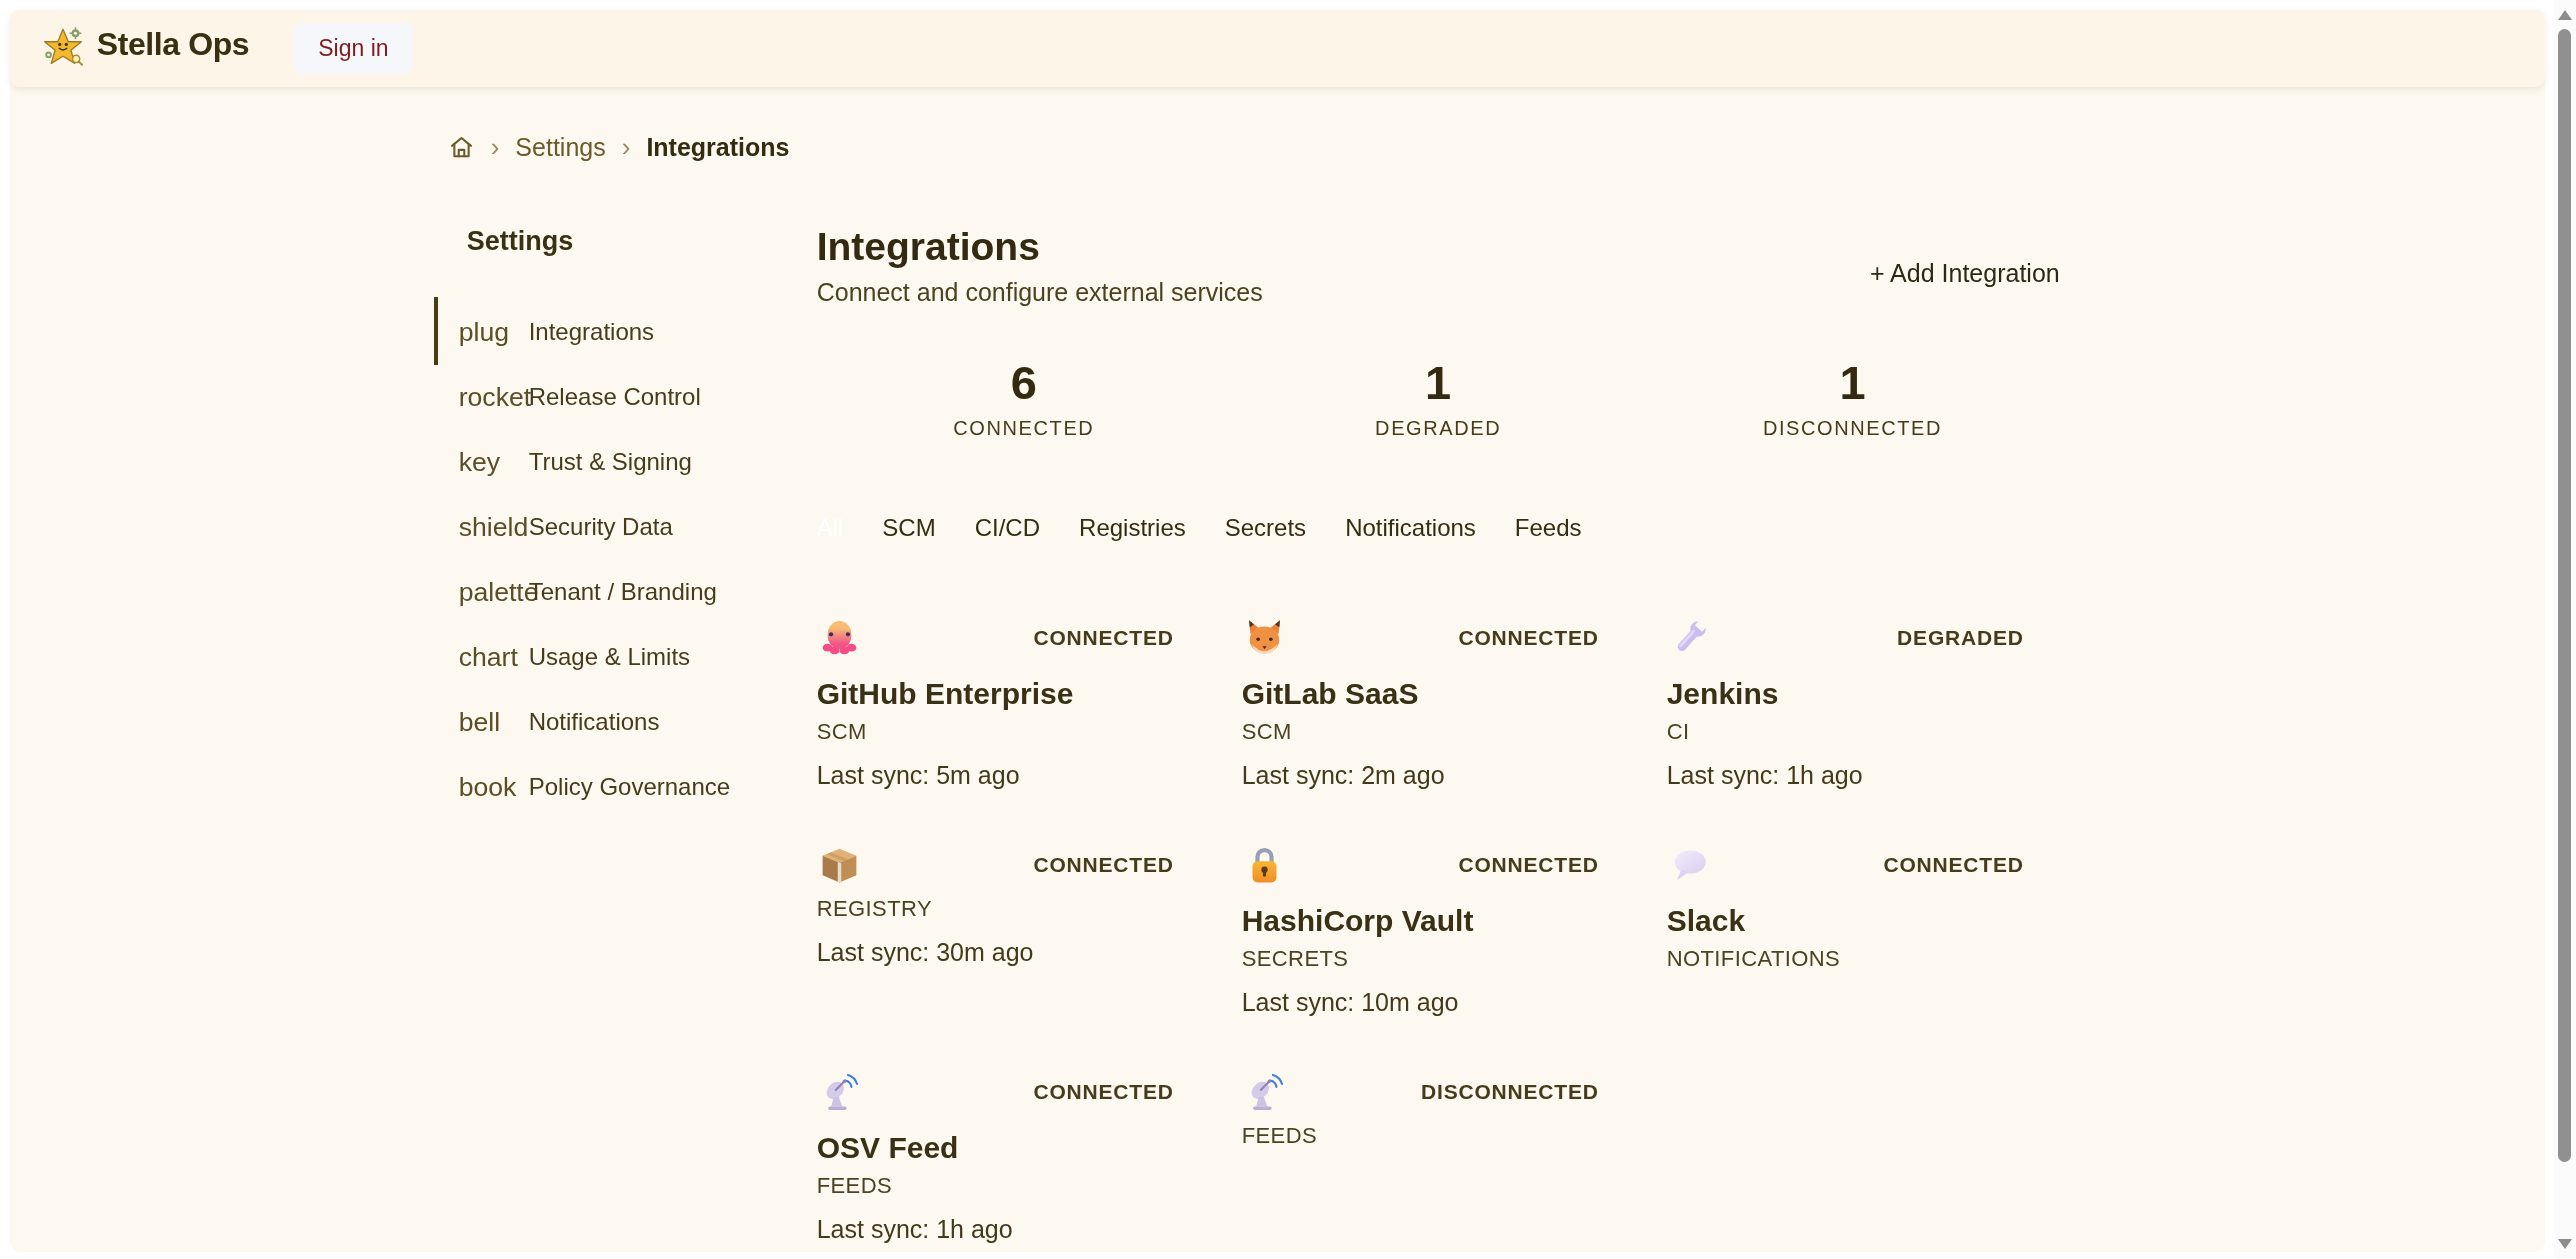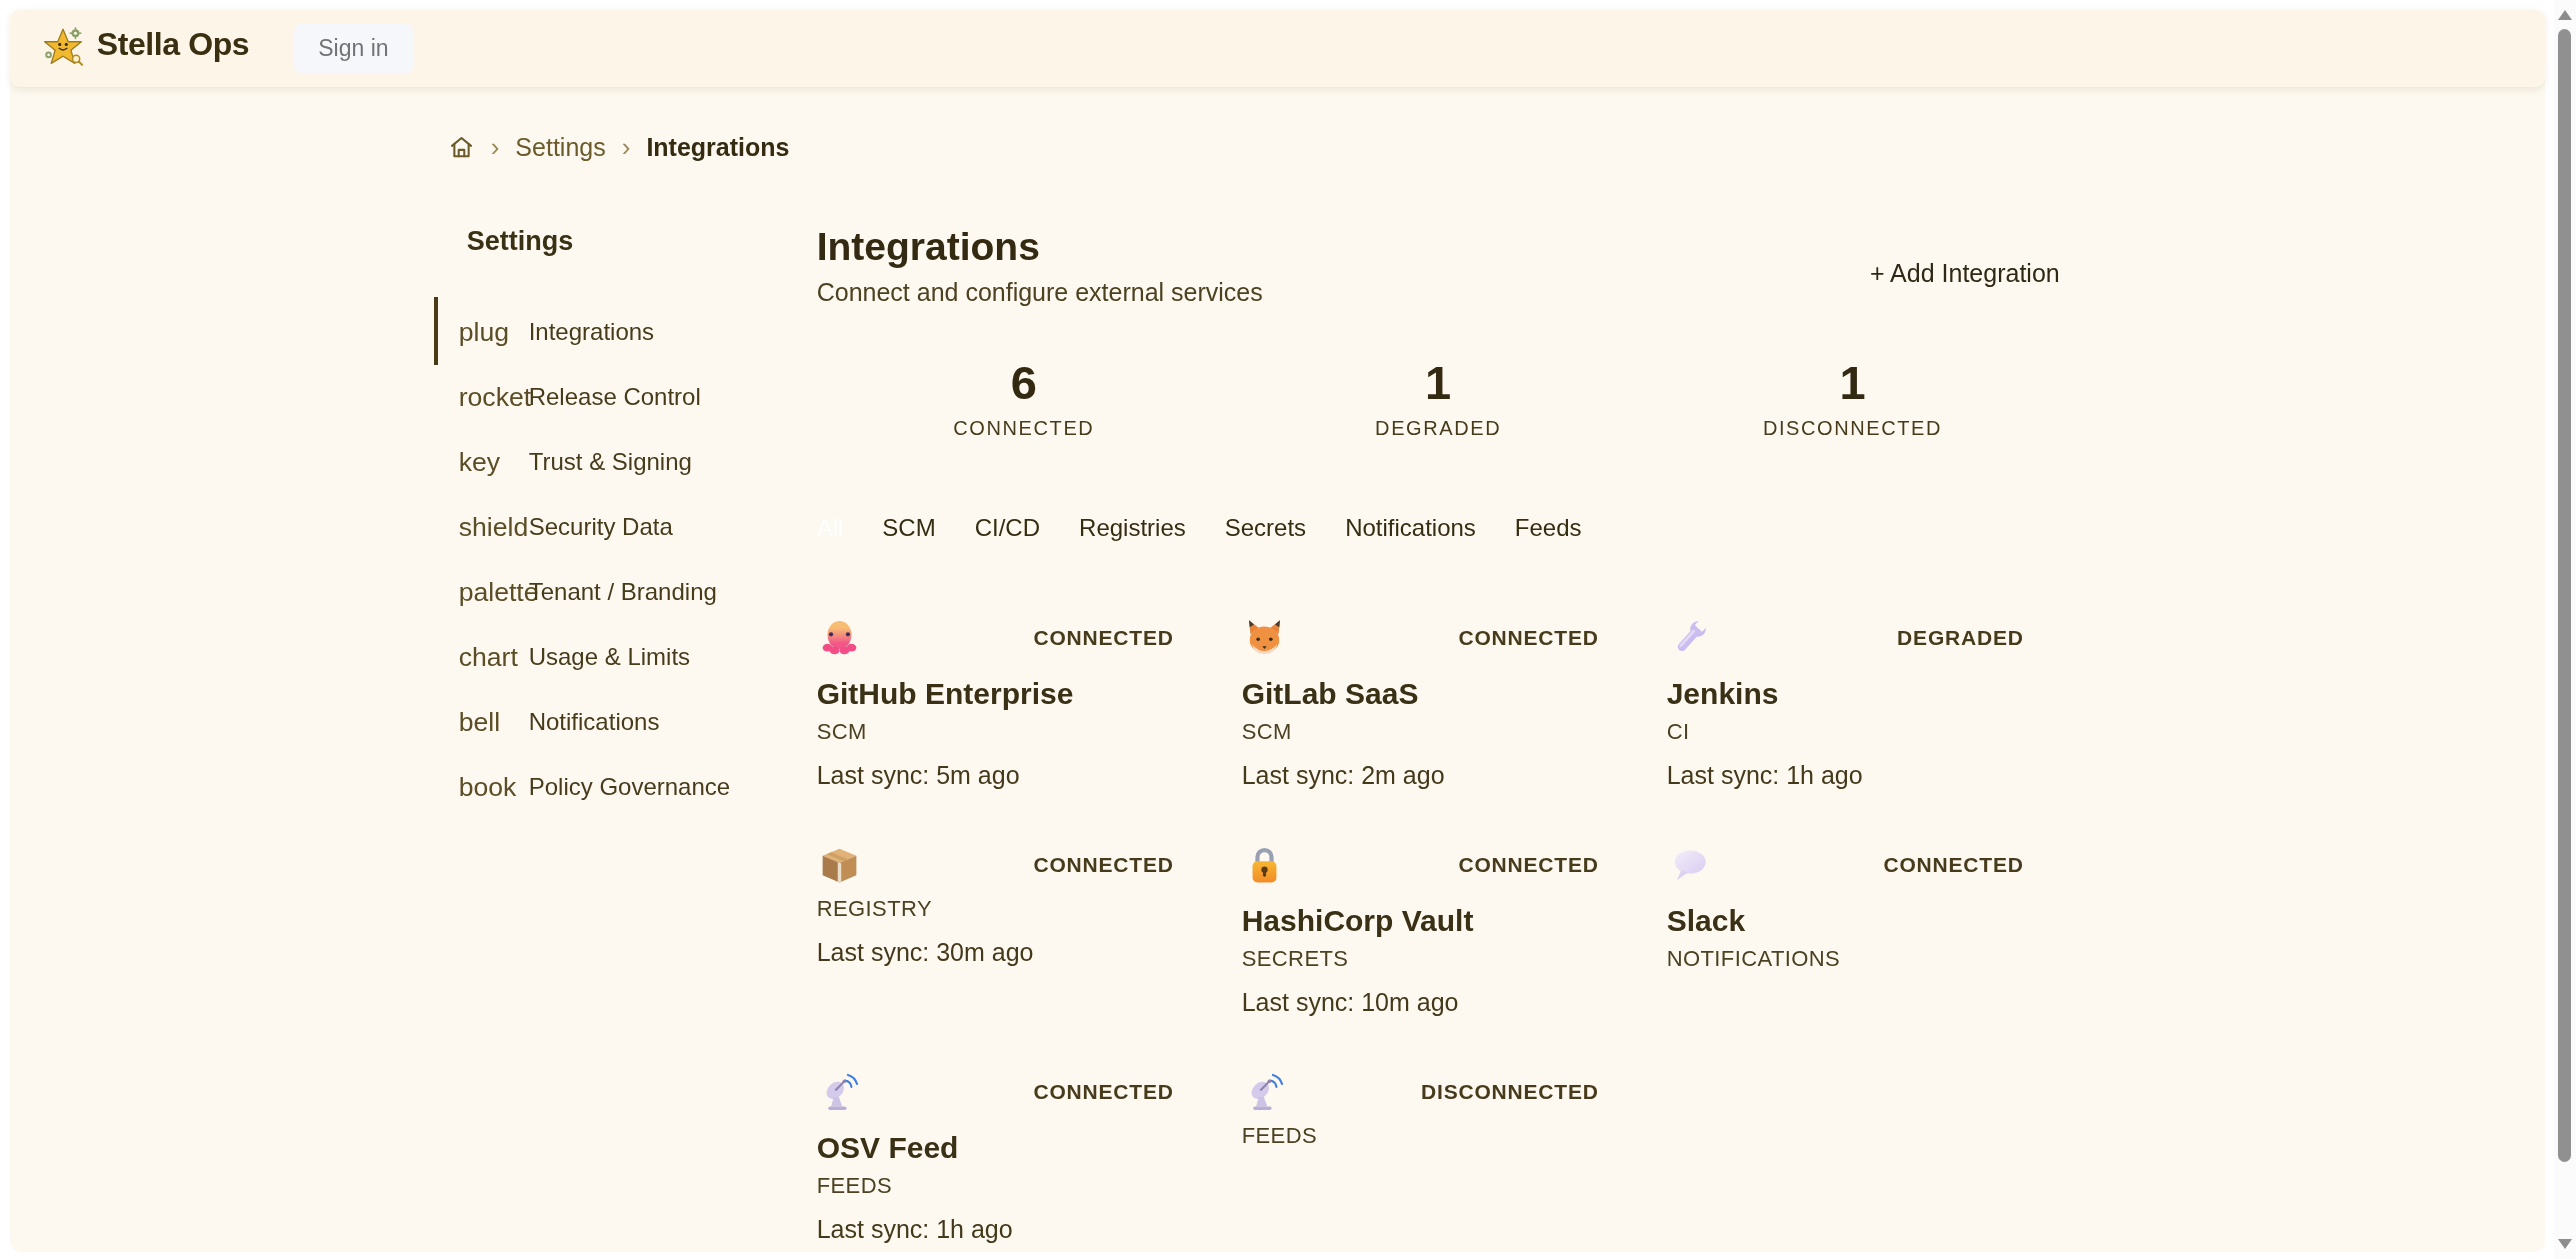--- a/index.html
+++ b/index.html
@@ -38,21 +38,21 @@
     letter-spacing: -0.4px;
   }
   .signin-btn {
     margin-left: 45px;
     background: #f6f7fa;
     border: none;
     border-radius: 8px;
     padding: 12px 24px;
     font-family: "Liberation Sans", sans-serif;
     font-size: 23px;
-    color: #737373;
+    color: #7f1d1d;
     cursor: pointer;
   }
 
   
   .breadcrumb {
     display: flex; align-items: center; gap: 16px;
     margin: 45px 0 0 438px;
     font-size: 25px;
   }
   .crumb-home svg { width: 27px; height: 27px; display: block; }

